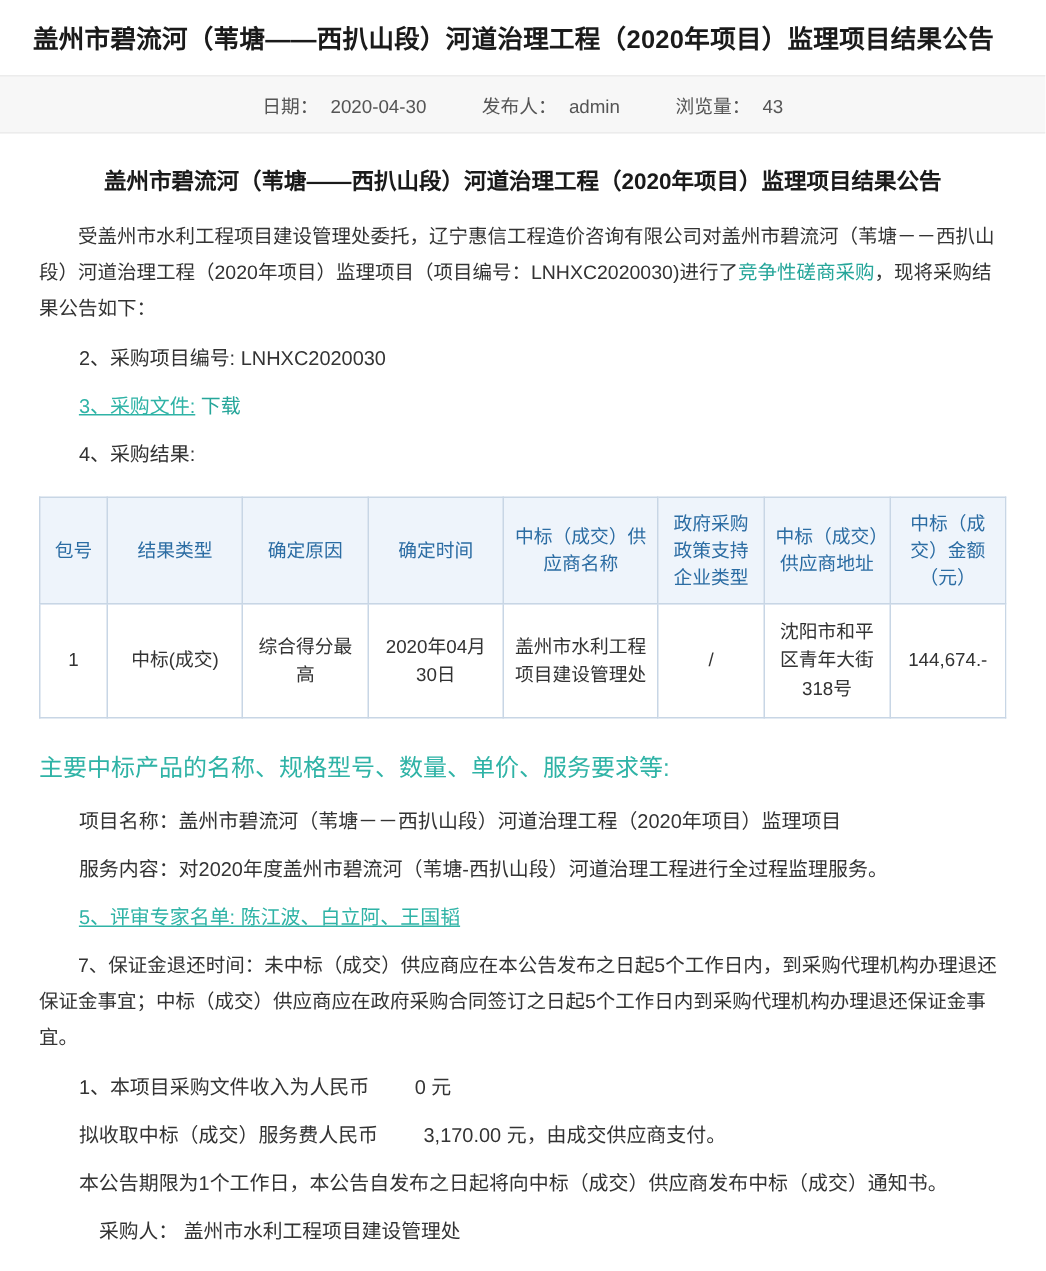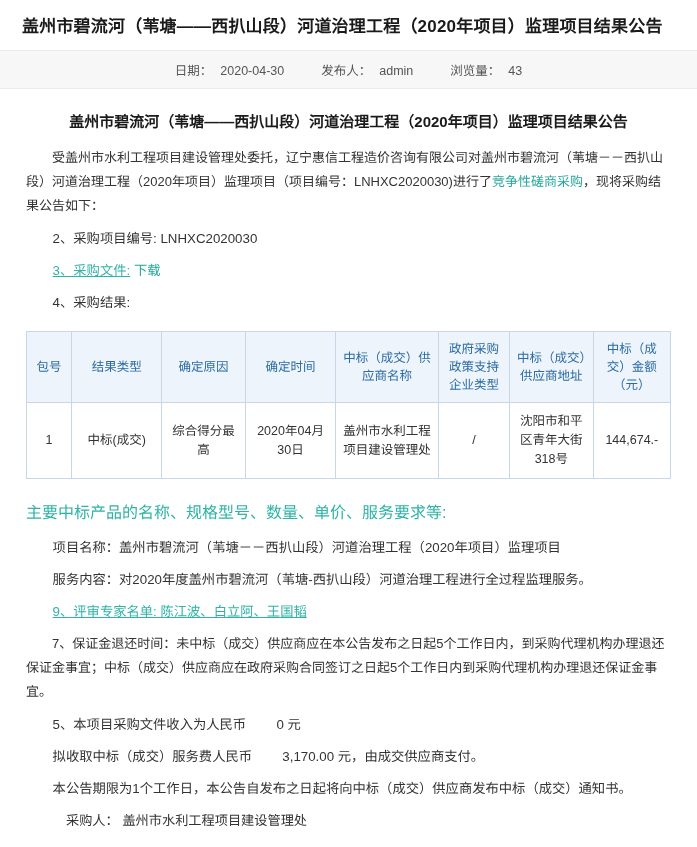--- a/index.html
+++ b/index.html
@@ -198,26 +198,26 @@
           </tr>
         </tbody>
       </table>
     </div>
 
     <div class="section-head">主要中标产品的名称、规格型号、数量、单价、服务要求等:</div>
 
     <p class="list-line">项目名称：盖州市碧流河（苇塘－－西扒山段）河道治理工程（2020年项目）监理项目</p>
     <p class="list-line">服务内容：对2020年度盖州市碧流河（苇塘-西扒山段）河道治理工程进行全过程监理服务。</p>
 
-    <p class="list-line teal">9、评审专家名单: 陈江波、白立阿、王国韬</p>
+    <p class="list-line teal">5、评审专家名单: 陈江波、白立阿、王国韬</p>
 
     <p class="para">7、保证金退还时间：未中标（成交）供应商应在本公告发布之日起5个工作日内，到采购代理机构办理退还保证金事宜；中标（成交）供应商应在政府采购合同签订之日起5个工作日内到采购代理机构办理退还保证金事宜。</p>
 
     <p class="list-line">
-      <span>5、本项目采购文件收入为人民币</span>
+      <span>1、本项目采购文件收入为人民币</span>
       <span class="num-gap">0</span>
       <span>元</span>
     </p>
     <p class="list-line indent1">
       <span>拟收取中标（成交）服务费人民币</span>
       <span class="num-gap" style="min-width:70px">3,170.00</span>
       <span>元，由成交供应商支付。</span>
     </p>
     <p class="list-line indent1">本公告期限为1个工作日，本公告自发布之日起将向中标（成交）供应商发布中标（成交）通知书。</p>
 

